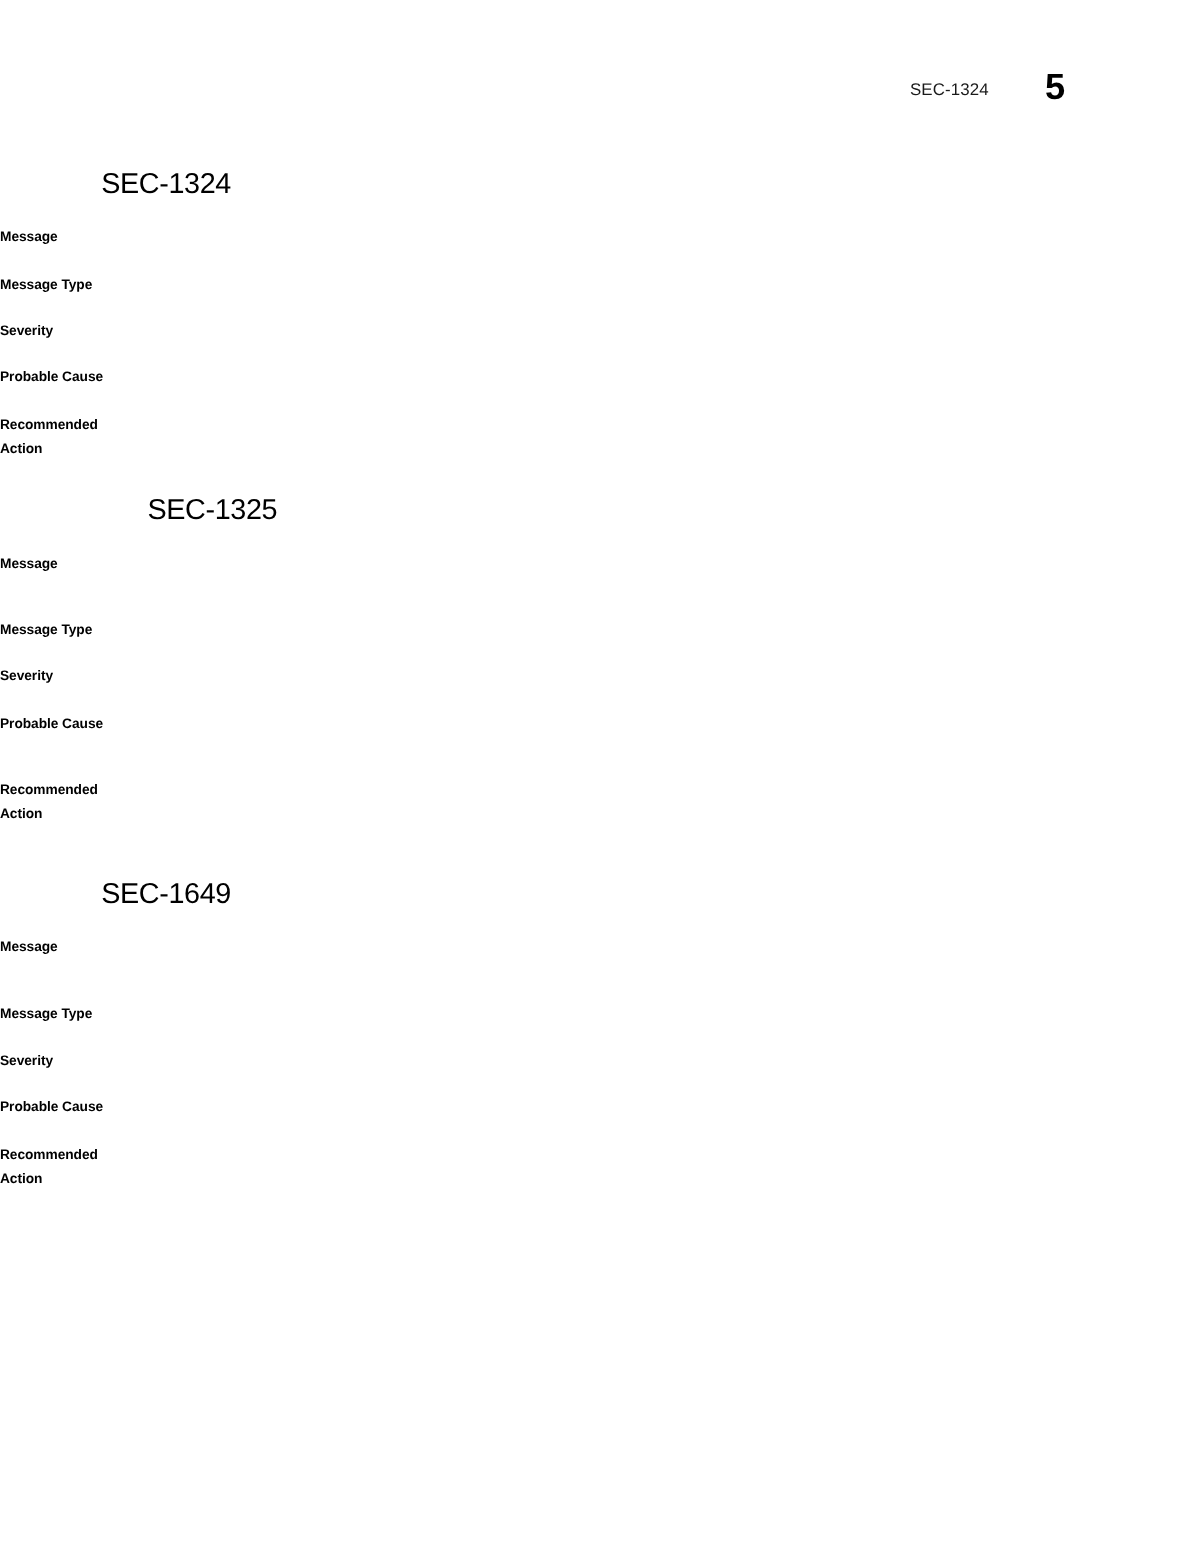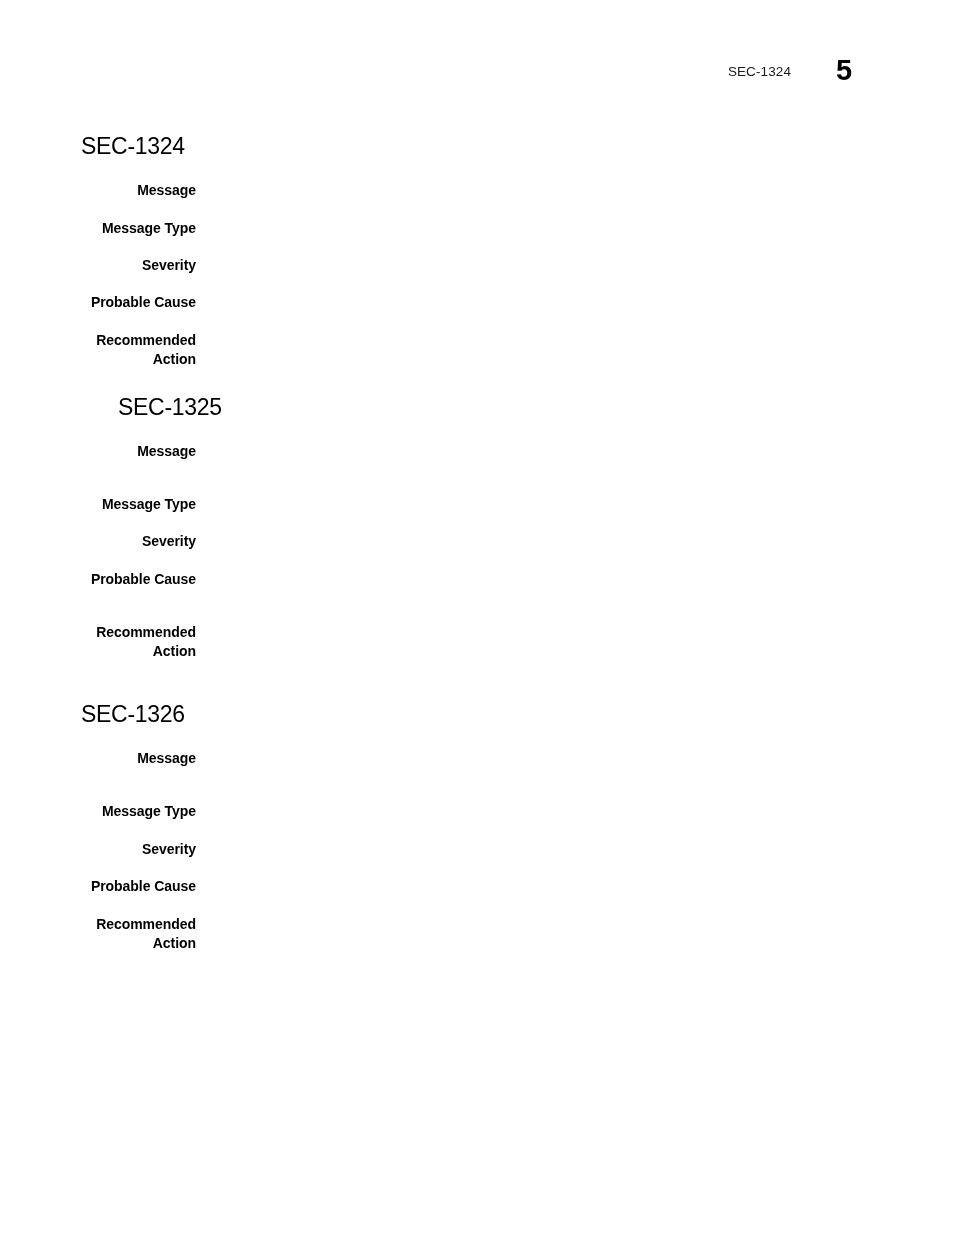--- a/index.html
+++ b/index.html
@@ -76,22 +76,21 @@
 
   .field-row {
     position: absolute;
     left: 0;
     width: 954px;
   }
   .field-label {
     position: absolute;
     left: 0;
     width: 196px;
-    text-align: right;
-    font-size: 14px;
+    font-size: 11px;
     font-weight: bold;
     line-height: 18.5px;
     letter-spacing: -0.05px;
     color: #000000;
   }
   .field-value {
     position: absolute;
     left: 212px;
     width: 700px;
     text-align: left;
@@ -176,21 +175,21 @@
       <div class="field-row" style="top:623px;">
         <div class="field-label">
           <span>Recommended</span><br>
           <span>Action</span>
         </div>
         <div class="field-value"></div>
       </div>
     </div>
 
     <div class="section" style="top:0;">
-      <div class="section-heading" style="top:701px;">SEC-1326</div>
+      <div class="section-heading" style="top:701px;">SEC-1649</div>
 
       <div class="field-row" style="top:749px;">
         <div class="field-label">Message</div>
         <div class="field-value"></div>
       </div>
 
       <div class="field-row" style="top:802px;">
         <div class="field-label">Message Type</div>
         <div class="field-value"></div>
       </div>

